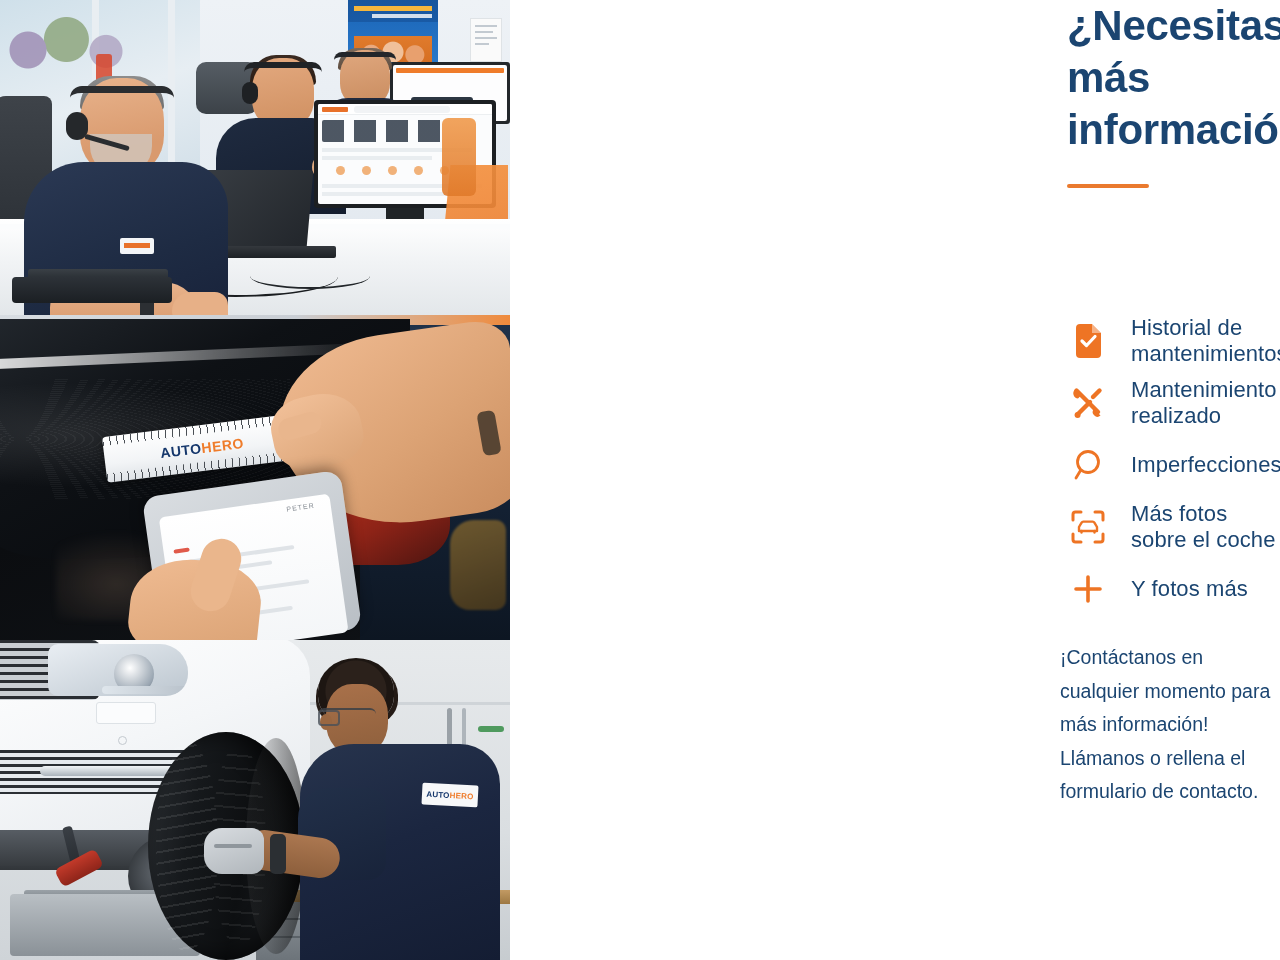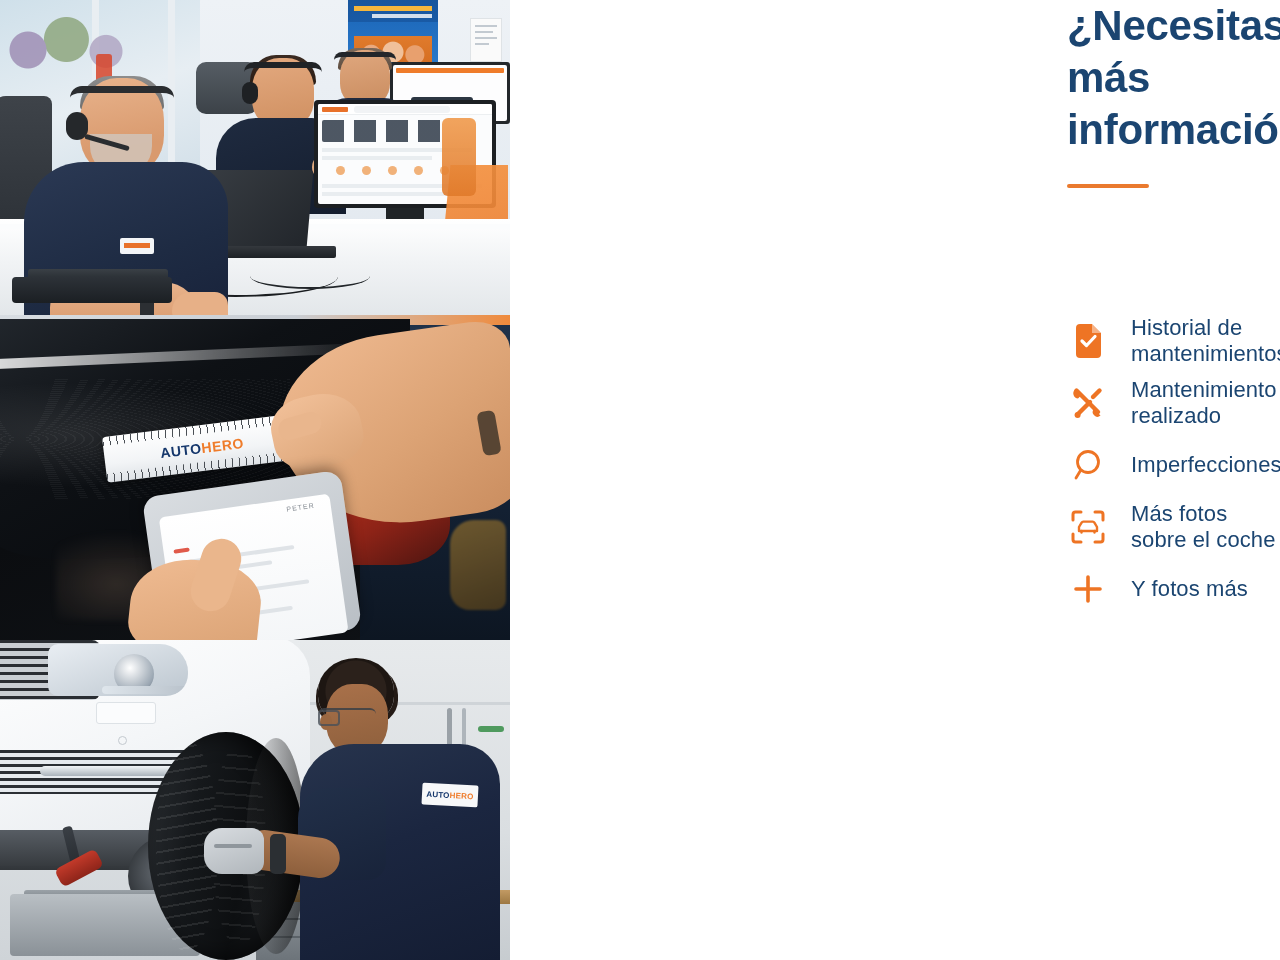--- a/index.html
+++ b/index.html
@@ -562,16 +562,18 @@
           <svg width="32" height="32" viewBox="0 0 32 32" stroke="#EE7424" stroke-width="3.6" stroke-linecap="round">
             <path d="M16 4 V28"></path>
             <path d="M4 16 H28"></path>
           </svg>
         </div>
         <div class="f-label">Y fotos más</div>
       </div>
     </div>
 
     <div class="contact">
+      <div>¡Contáctanos en cualquier momento para más información!</div>
+      <div>Llámanos o rellena el formulario de contacto.</div>
     </div>
 
   </div>
 </div>
 
 </body></html>

